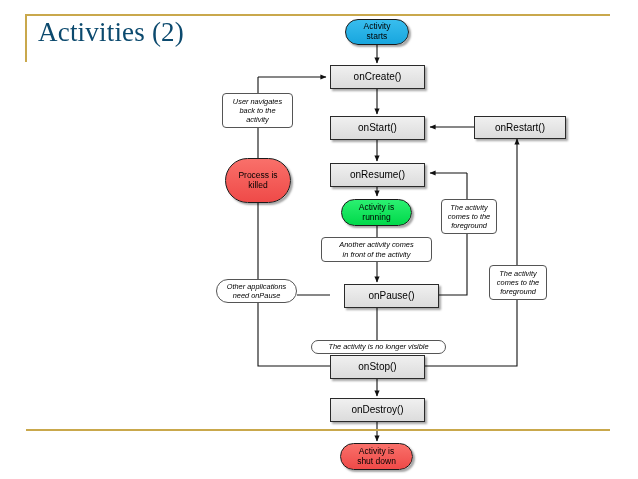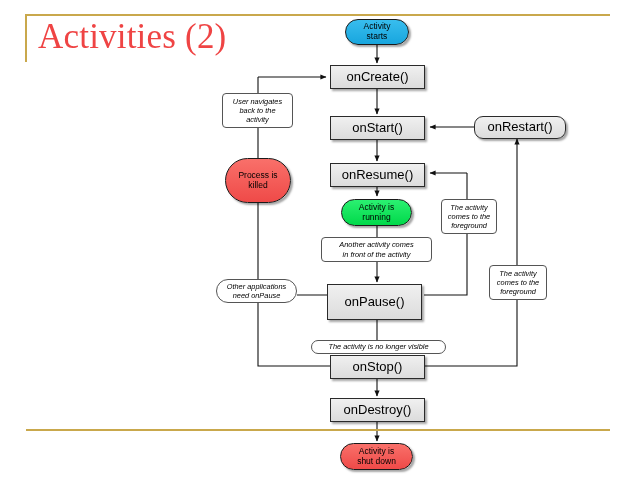--- a/index.html
+++ b/index.html
@@ -11,36 +11,36 @@
   
   .rule-top{position:absolute;left:26px;top:14px;width:584px;height:2px;
             background:#c9a84c;}
   .rule-bottom{position:absolute;left:26px;top:429px;width:584px;height:2px;
                background:#c9a84c;}
   .accent-bar{position:absolute;left:25px;top:14px;width:2px;height:48px;
               background:#c9a84c;}
 
   .slide-title{position:absolute;left:38px;top:17px;
                font-family:"Liberation Serif",serif;
-               font-size:35px;color:#ef4444;letter-spacing:0.2px;
+               font-size:27px;color:#0c4a6e;letter-spacing:0.2px;
                white-space:nowrap;}
 
   
   #diagram{position:absolute;left:0;top:0;width:638px;height:479px;}
   #diagram svg{position:absolute;left:0;top:0;}
 
   
   .node{position:absolute;box-sizing:border-box;
         display:flex;align-items:center;justify-content:center;
         text-align:center;line-height:1.12;color:#000;}
 
   .proc{background:linear-gradient(#f0f0f0,#dcdcdc);
         border:1px solid #2a2a2a;
         box-shadow:2px 2px 2px rgba(0,0,0,.35);
-        font-size:13px;}
+        font-size:10px;}
 
   .term{border:1px solid #1a1a1a;border-radius:999px;
         box-shadow:2px 2px 2px rgba(0,0,0,.35);
         font-size:8.5px;}
   .term.cyan{background:linear-gradient(#38bdee,#18a6de);}
   .term.green{background:linear-gradient(#2bf071,#00d94a);}
   .term.red{background:linear-gradient(#f9706a,#ef4a48);}
 
   .note{position:absolute;box-sizing:border-box;
         background:#fff;border:1px solid #555;border-radius:4px;
@@ -116,40 +116,40 @@
       <span>onResume()</span>
     </div>
 
     <div class="node term green" style="left:341px;top:199px;width:71px;height:27px;">
       <span>
         <span>Activity is</span><br>
         <span>running</span>
       </span>
     </div>
 
-    <div class="node proc" style="left:327px;top:284px;width:95px;height:36px;">
+    <div class="node proc" style="left:344px;top:284px;width:95px;height:24px;">
       <span>onPause()</span>
     </div>
 
     <div class="node proc" style="left:330px;top:398px;width:95px;height:24px;">
       <span>onDestroy()</span>
     </div>
 
     <div class="node proc" style="left:330px;top:355px;width:95px;height:24px;">
       <span>onStop()</span>
     </div>
 
     <div class="node term red" style="left:340px;top:443px;width:73px;height:27px;">
       <span>
         <span>Activity is</span><br>
         <span>shut down</span>
       </span>
     </div>
 
-    <div class="node proc" style="left:474px;top:116px;width:92px;height:23px;border-radius:9px;">
+    <div class="node proc" style="left:474px;top:116px;width:92px;height:23px;">
       <span>onRestart()</span>
     </div>
 
     <div class="node term red" style="left:225px;top:158px;width:66px;height:45px;">
       <span>
         <span>Process is</span><br>
         <span>killed</span>
       </span>
     </div>
 

